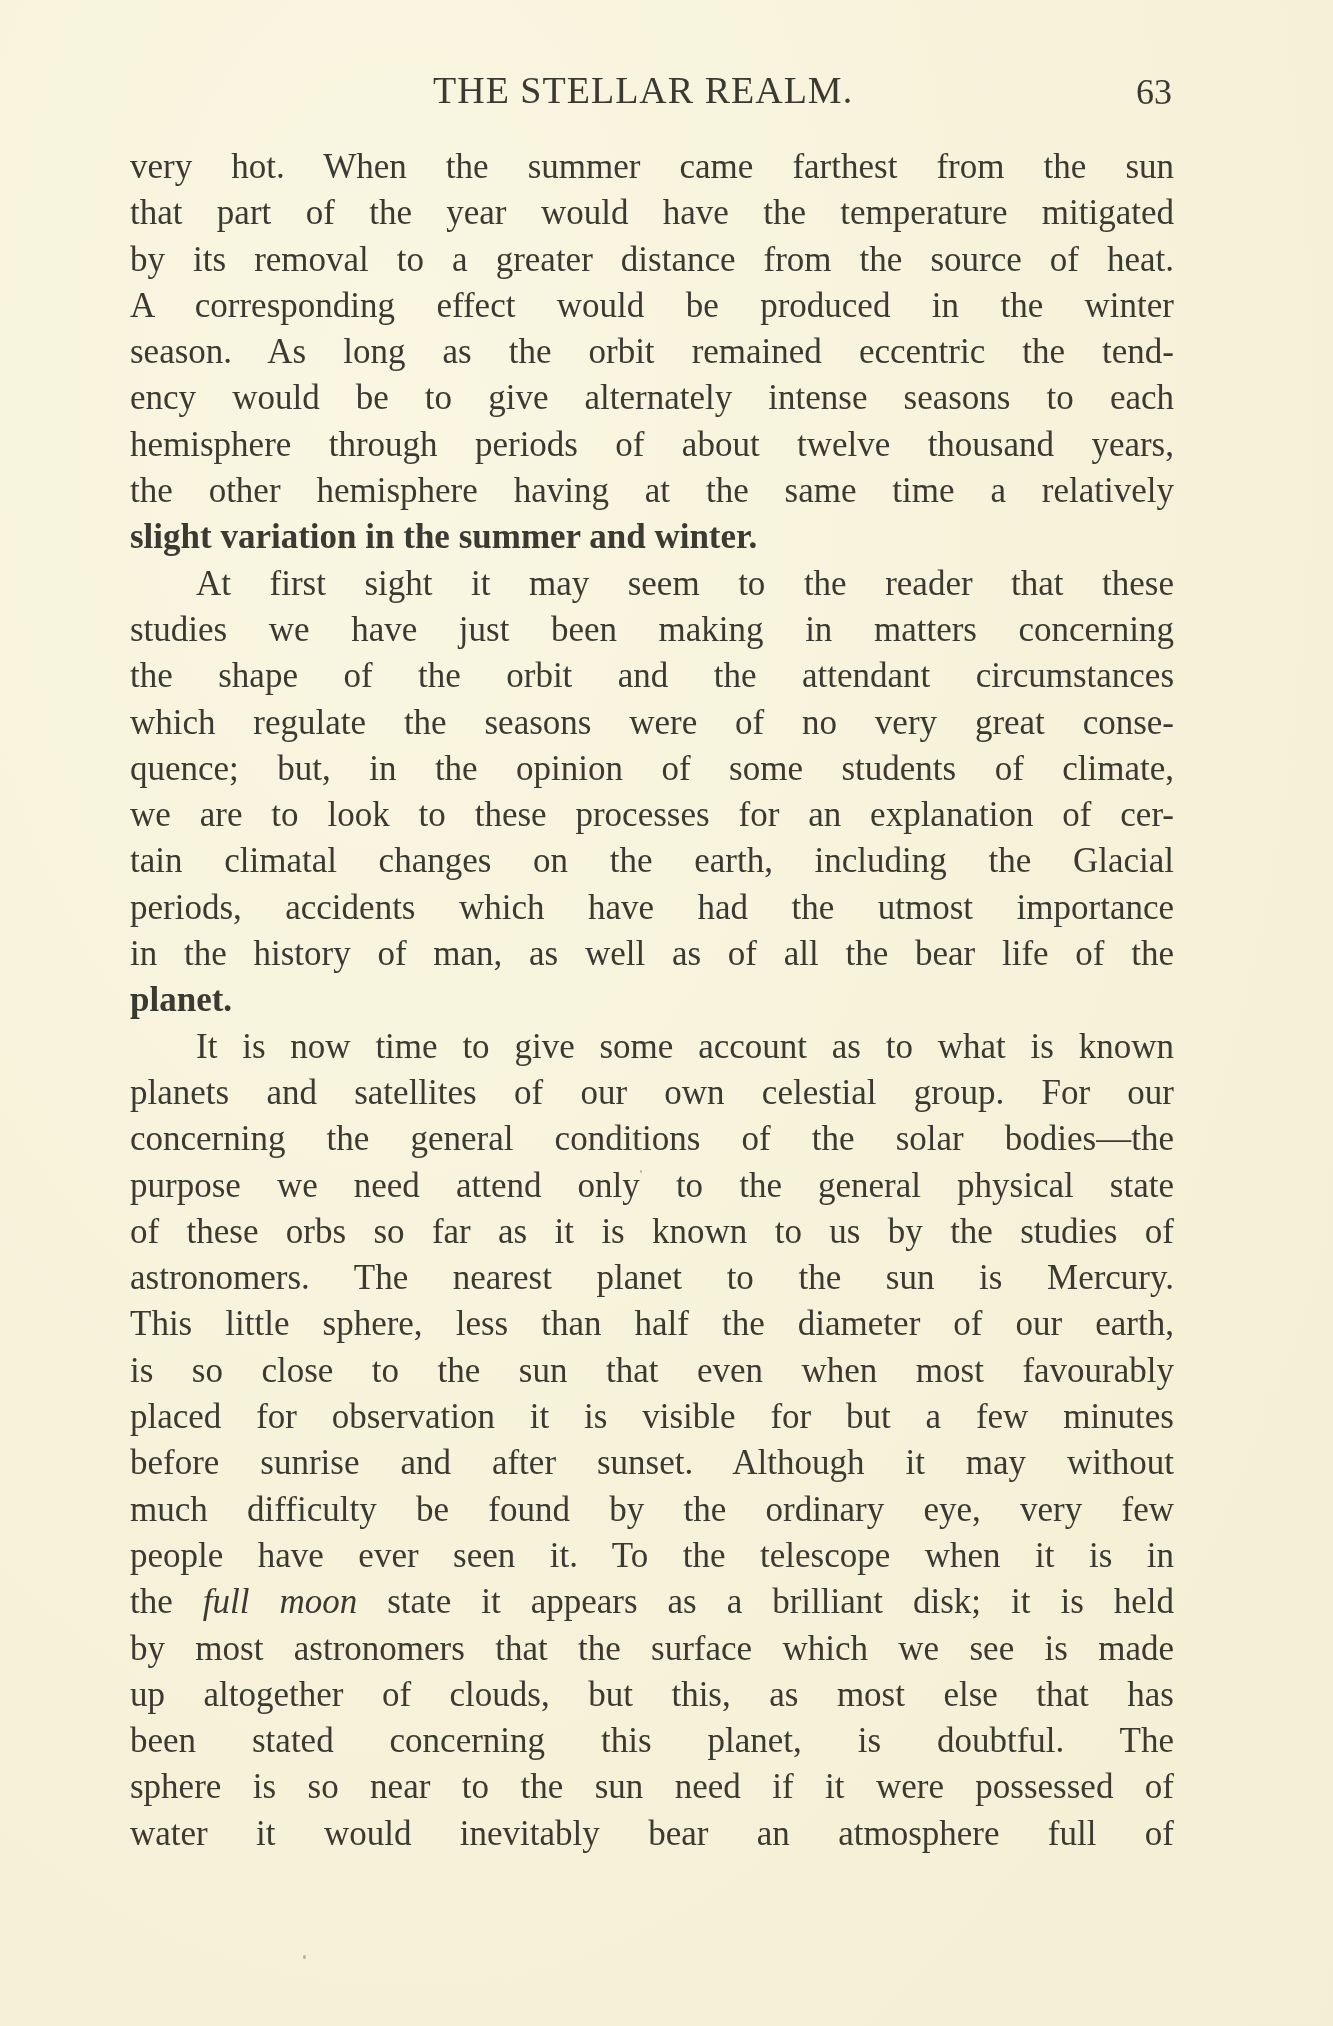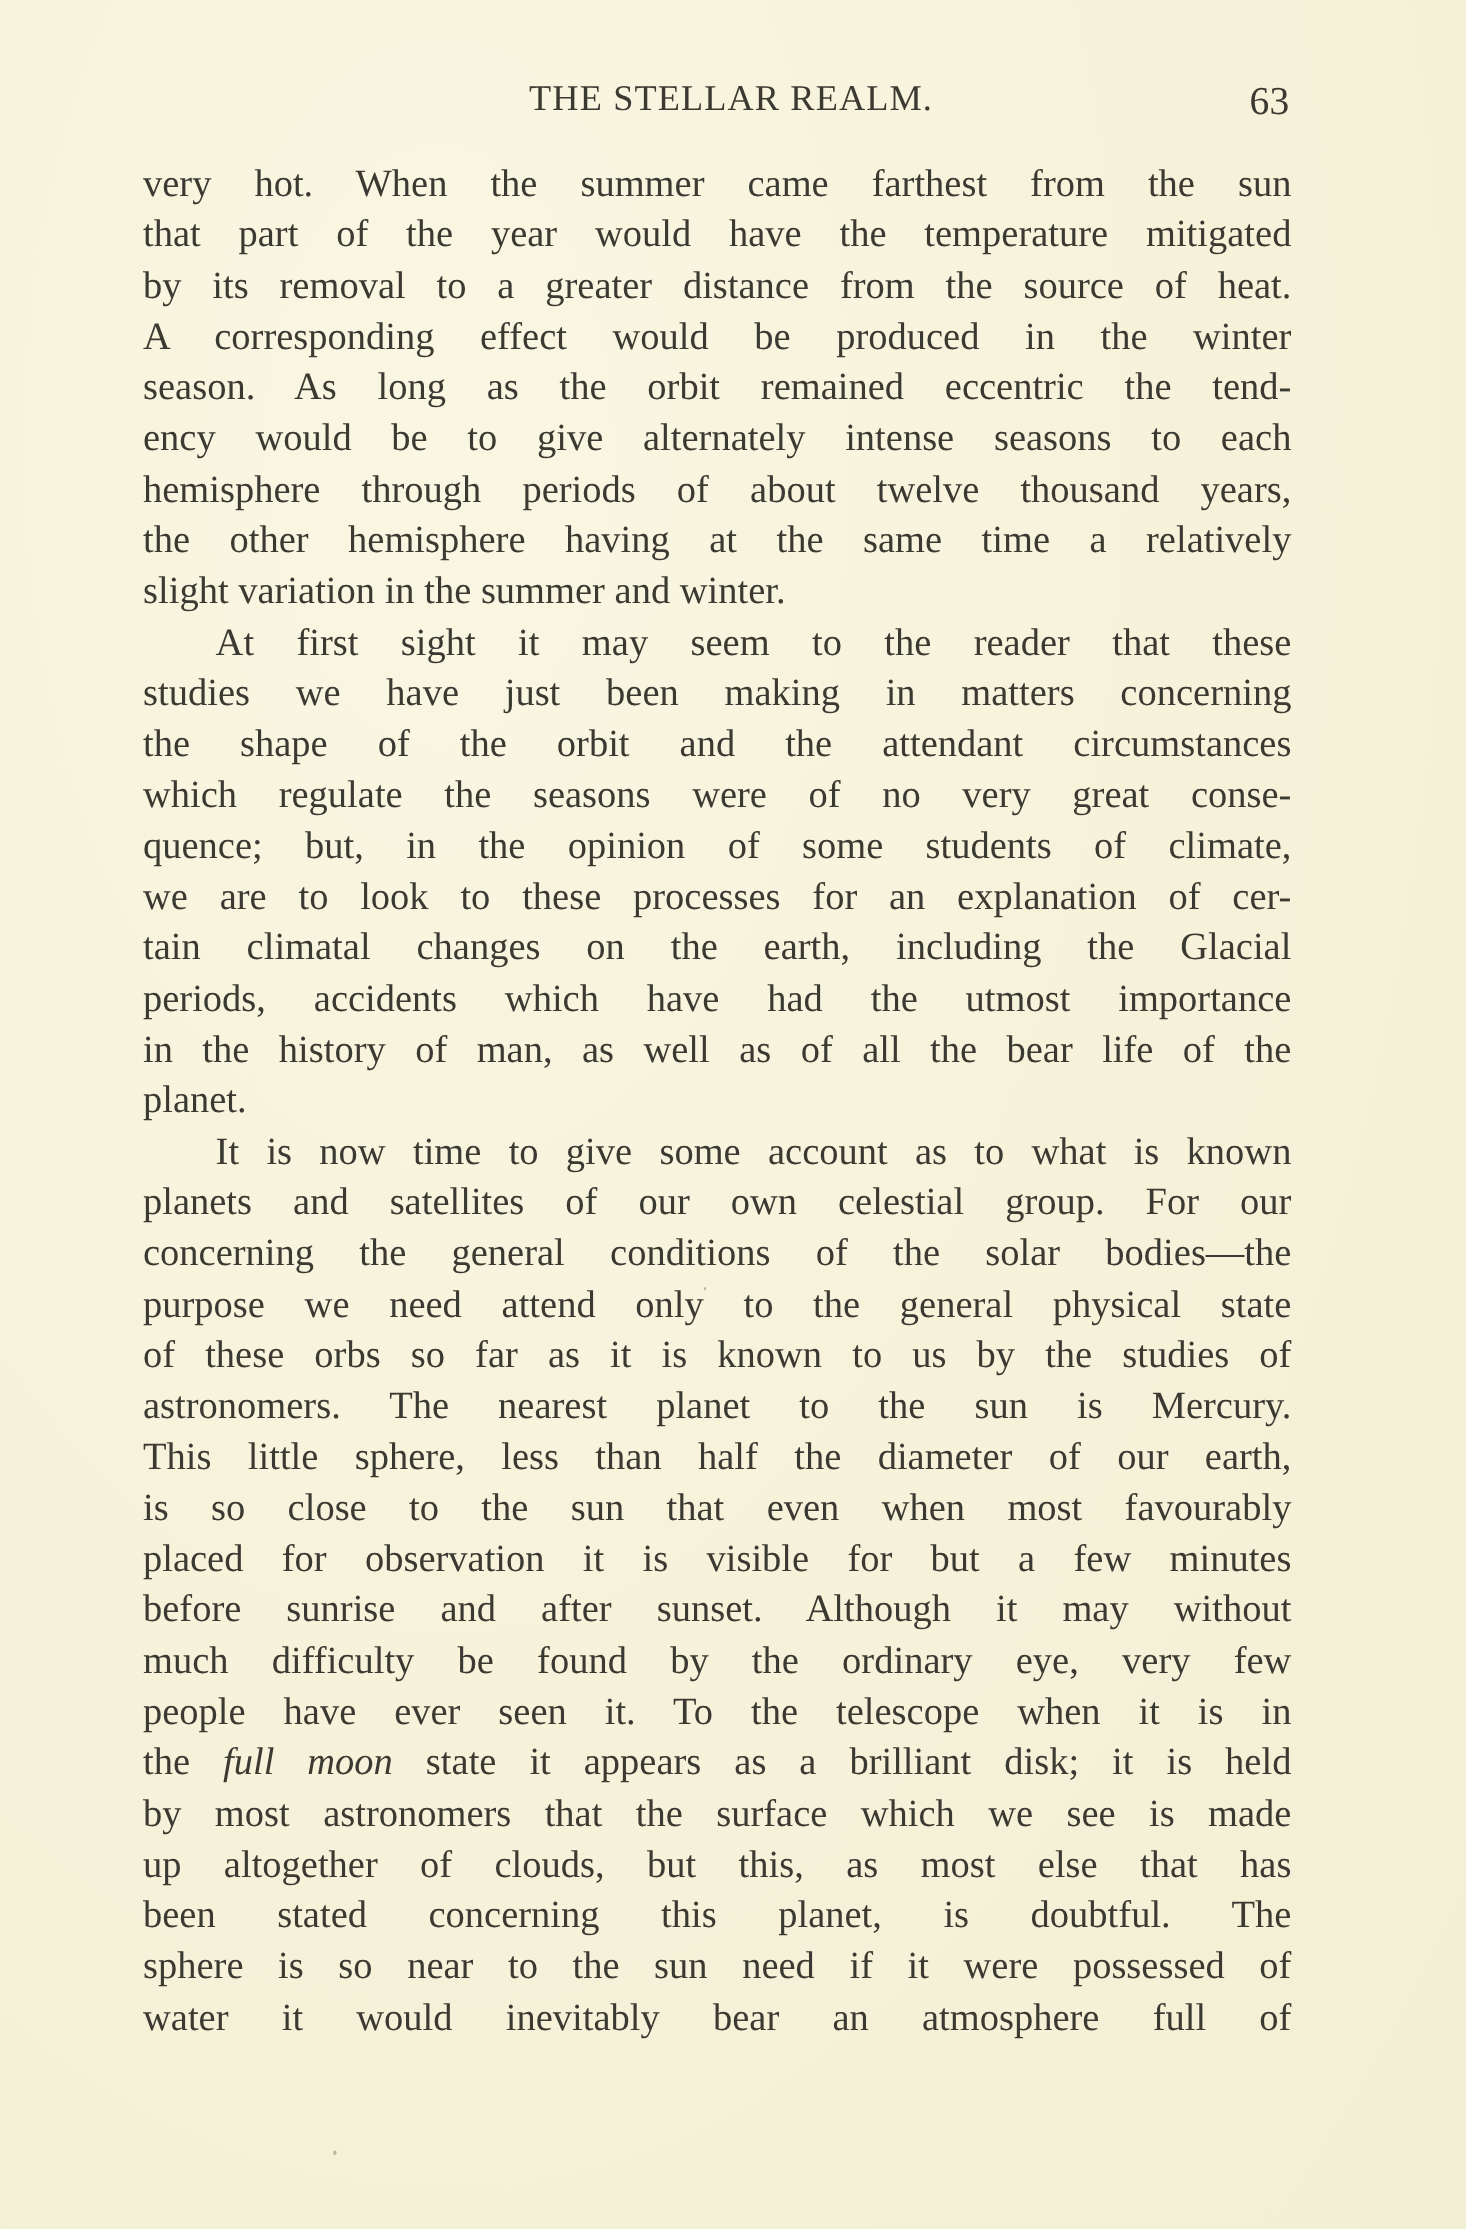--- a/index.html
+++ b/index.html
@@ -14,25 +14,24 @@
     position: relative;
     overflow: hidden;
     font-family: "Liberation Serif", "DejaVu Serif", serif;
     color: #3b3a32;
   }
   .running-head {
     position: absolute;
     left: 433px;
     top: 70px;
     width: 440px;
-    font-size: 33px;
+    font-size: 38px;
     letter-spacing: 1px;
     line-height: 40px;
     white-space: nowrap;
-    margin-left: 48px;
   }
   .page-number {
     position: absolute;
     left: 1130px;
     top: 72px;
     width: 48px;
     text-align: center;
     font-size: 36px;
     line-height: 40px;
   }
@@ -46,20 +45,21 @@
   }
   .line {
     display: block;
     height: 46.3px;
     white-space: nowrap;
     text-align: justify;
     text-align-last: justify;
   }
   .line.last {
     text-align-last: left;
+    font-weight: bold;
   }
   .line.indent {
     padding-left: 66px;
   }
   .line em {
     font-style: italic;
   }
   .speck {
     position: absolute;
     width: 3px;

